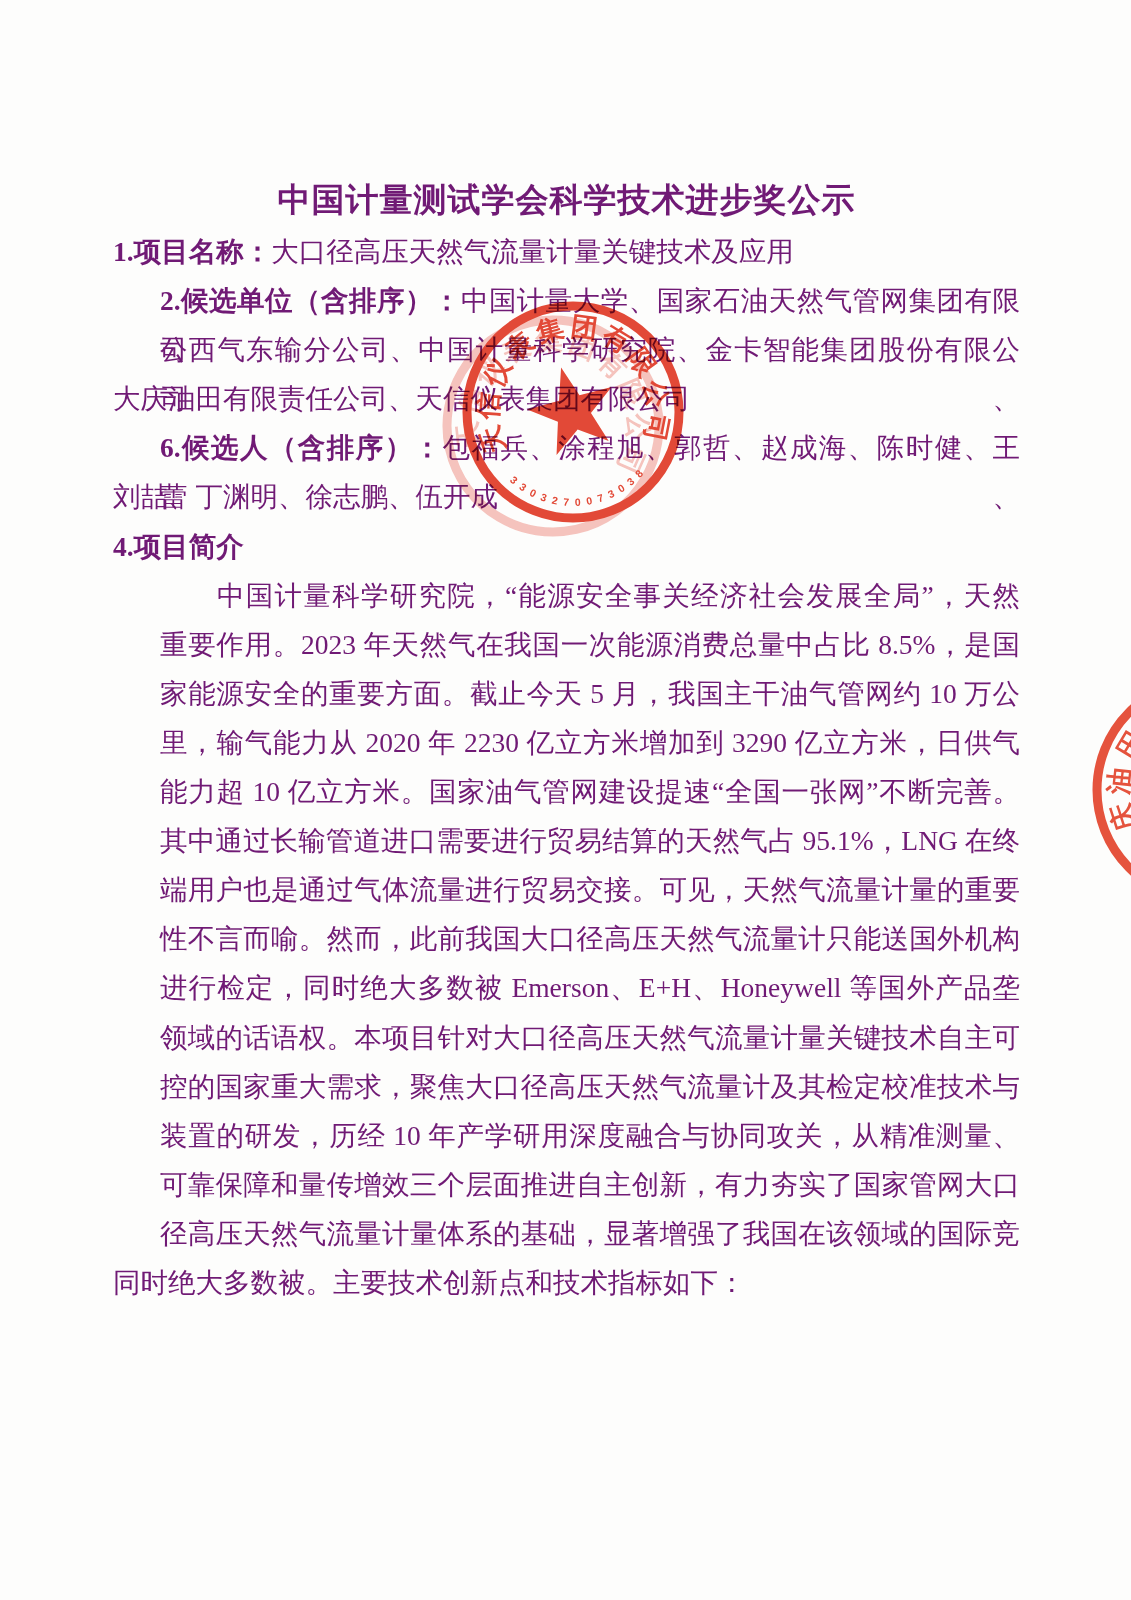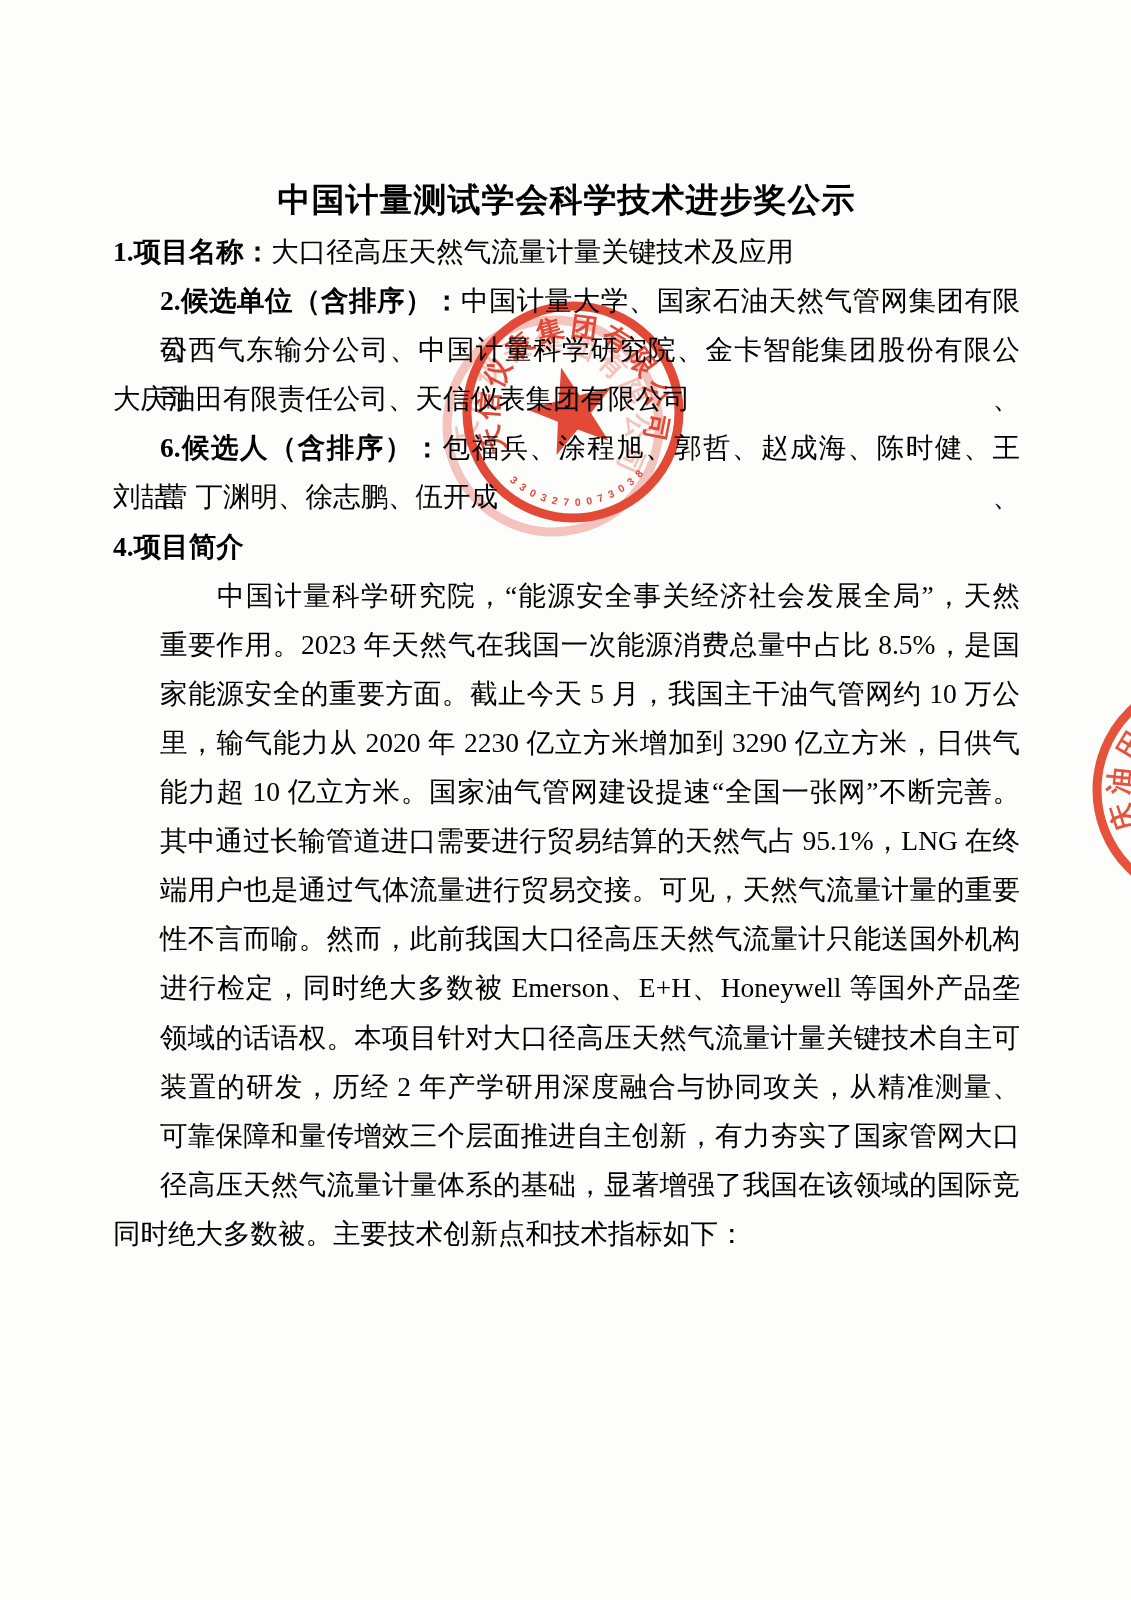--- a/index.html
+++ b/index.html
@@ -3,21 +3,21 @@
 <meta charset="utf-8">
 <style>
   html,body{margin:0;padding:0;background:#9a9a9a;}
   .page{
     position:relative;
     width:1131px;height:1600px;
     margin:0 auto;
     background:#fdfdfc;
     overflow:hidden;
     font-family:"Liberation Serif","DejaVu Serif",serif;
-    color:#000000;
+    color:#701a75;
   }
   .title{
     position:absolute;
     left:113px;top:178px;width:907px;
     text-align:center;
     font-family:"Liberation Sans","DejaVu Sans",sans-serif;
     font-weight:bold;
     font-size:33px;
     letter-spacing:1px;
     white-space:nowrap;
@@ -74,21 +74,22 @@
       <div class="line just ind"><span>中国计量科学研究院，“能源安全事关经济社会发展全局”，天然</span></div>
       <div class="line just"><span>重要作用。2023 年天然气在我国一次能源消费总量中占比 8.5%，是国</span></div>
       <div class="line just"><span>家能源安全的重要方面。截止今天 5 月，我国主干油气管网约 10 万公</span></div>
       <div class="line just"><span>里，输气能力从 2020 年 2230 亿立方米增加到 3290 亿立方米，日供气</span></div>
       <div class="line just"><span>能力超 10 亿立方米。国家油气管网建设提速“全国一张网”不断完善。</span></div>
       <div class="line just"><span>其中通过长输管道进口需要进行贸易结算的天然气占 95.1%，LNG 在终</span></div>
       <div class="line just"><span>端用户也是通过气体流量进行贸易交接。可见，天然气流量计量的重要</span></div>
       <div class="line just"><span>性不言而喻。然而，此前我国大口径高压天然气流量计只能送国外机构</span></div>
       <div class="line just"><span>进行检定，同时绝大多数被 Emerson、E+H、Honeywell 等国外产品垄</span></div>
       <div class="line just"><span>领域的话语权。本项目针对大口径高压天然气流量计量关键技术自主可</span></div>
-      <div class="line just"><span>装置的研发，历经 2 年产学研用深度融合与协同攻关，从精准测量、</span></div>
+      <div class="line just"><span>控的国家重大需求，聚焦大口径高压天然气流量计及其检定校准技术与</span></div>
+      <div class="line just"><span>装置的研发，历经 10 年产学研用深度融合与协同攻关，从精准测量、</span></div>
       <div class="line just"><span>可靠保障和量传增效三个层面推进自主创新，有力夯实了国家管网大口</span></div>
       <div class="line just"><span>径高压天然气流量计量体系的基础，显著增强了我国在该领域的国际竞</span></div>
       <div class="line"><span>同时绝大多数被。主要技术创新点和技术指标如下：</span></div>
     </div>
 
   <svg class="seal" id="seal-main" width="300" height="300" style="left:423px;top:262px;">
       <g transform="translate(150,150)" fill="#e23b27">
         <g transform="translate(-20,14) rotate(9)" opacity="0.32">
           <circle cx="0" cy="0" r="106" fill="none" stroke="#e23b27" stroke-width="9"></circle>
           <text transform="rotate(-105) translate(0,-85)" text-anchor="middle" dominant-baseline="central" font-size="27">天</text>

